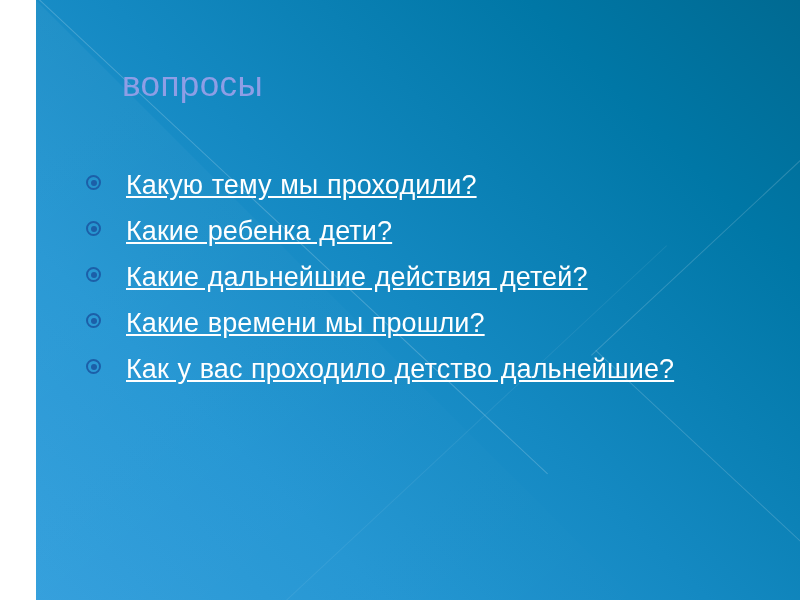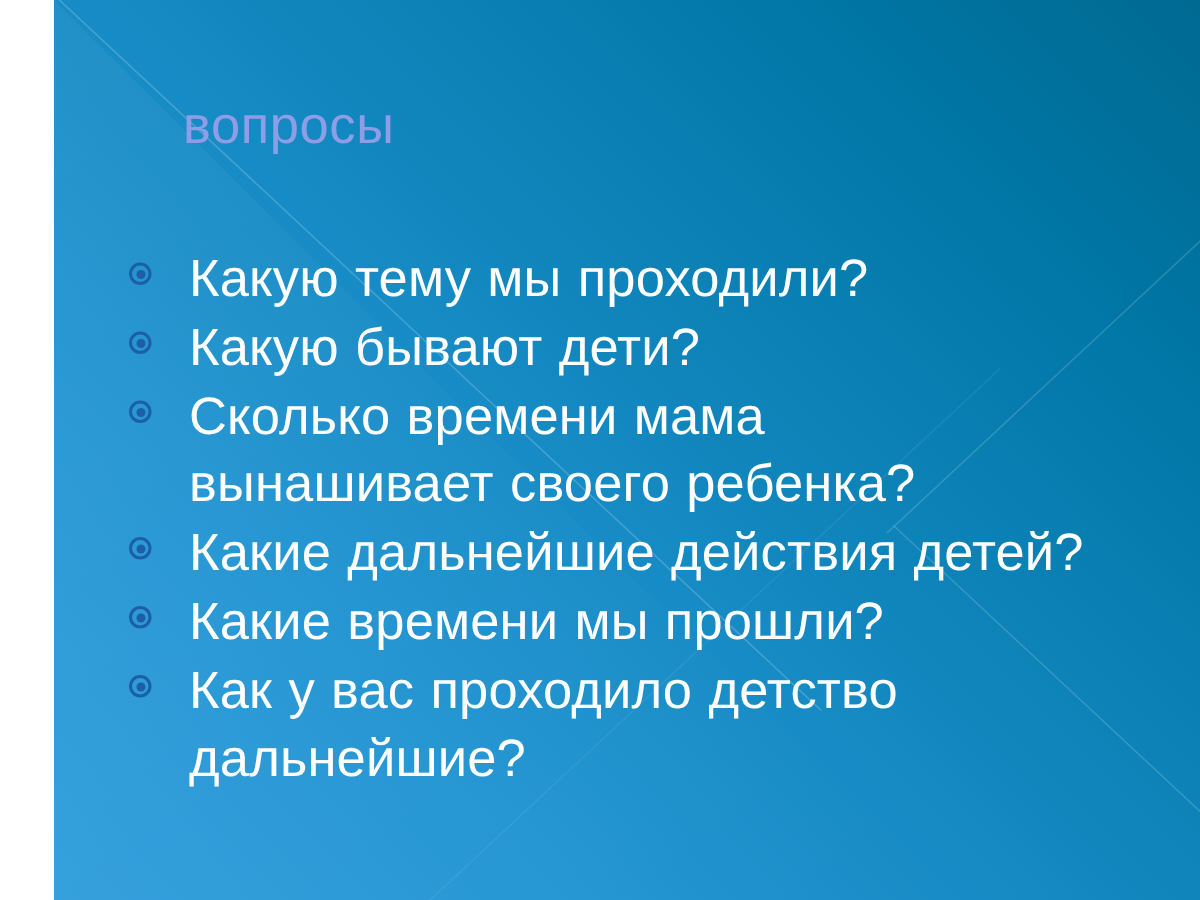--- a/index.html
+++ b/index.html
@@ -119,25 +119,26 @@
     top: 50%;
     width: 6px;
     height: 6px;
     margin-left: -3px;
     margin-top: -3px;
     border-radius: 50%;
     background: #1C5FA8;
   }
   .bullet-text {
     display: block;
-    font-size: 35px;
+    font-size: 27px;
     line-height: 45px;
     color: #FFFFFF;
     letter-spacing: 0.1px;
     word-spacing: 1px;
+    text-decoration: underline;
   }
   .bullet-row.wrap .bullet-text {
     max-width: 560px;
   }
 </style>
 </head>
 <body>
 
 <div id="slide">
 
@@ -151,27 +152,23 @@
 
   <div id="bullets">
 
     <div class="bullet-row">
       <span class="bullet-marker"></span>
       <span class="bullet-text">Какую тему мы проходили?</span>
     </div>
 
     <div class="bullet-row">
       <span class="bullet-marker"></span>
-      <span class="bullet-text">Какую бывают дети?</span>
+      <span class="bullet-text">Какие ребенка дети?</span>
     </div>
 
-    <div class="bullet-row wrap">
-      <span class="bullet-marker"></span>
-      <span class="bullet-text">Сколько времени мама вынашивает своего ребенка?</span>
-    </div>
 
     <div class="bullet-row">
       <span class="bullet-marker"></span>
       <span class="bullet-text">Какие дальнейшие действия детей?</span>
     </div>
 
     <div class="bullet-row">
       <span class="bullet-marker"></span>
       <span class="bullet-text">Какие времени мы прошли?</span>
     </div>

